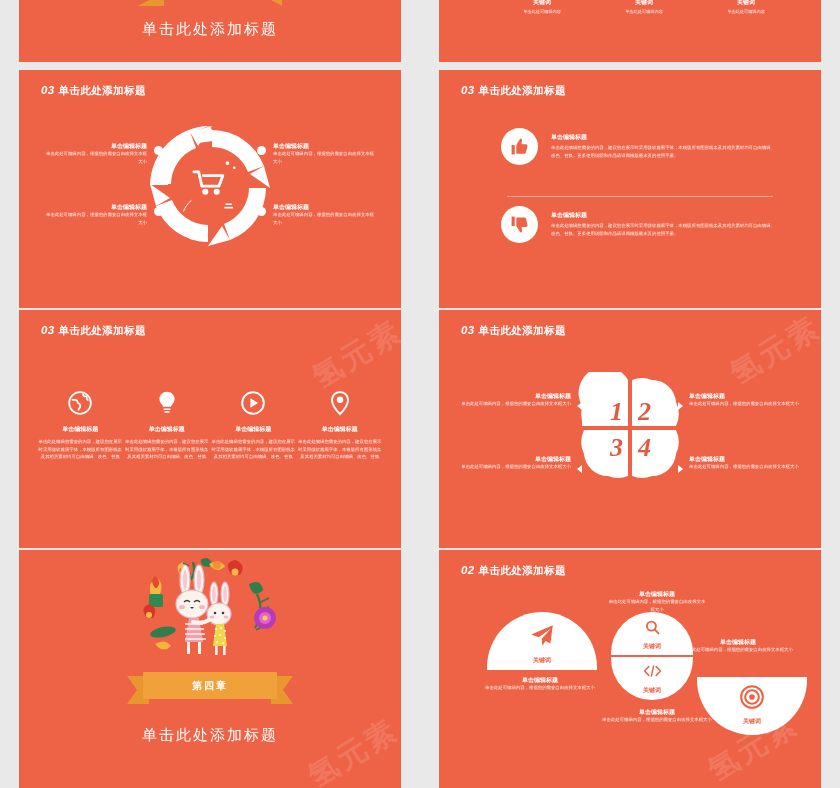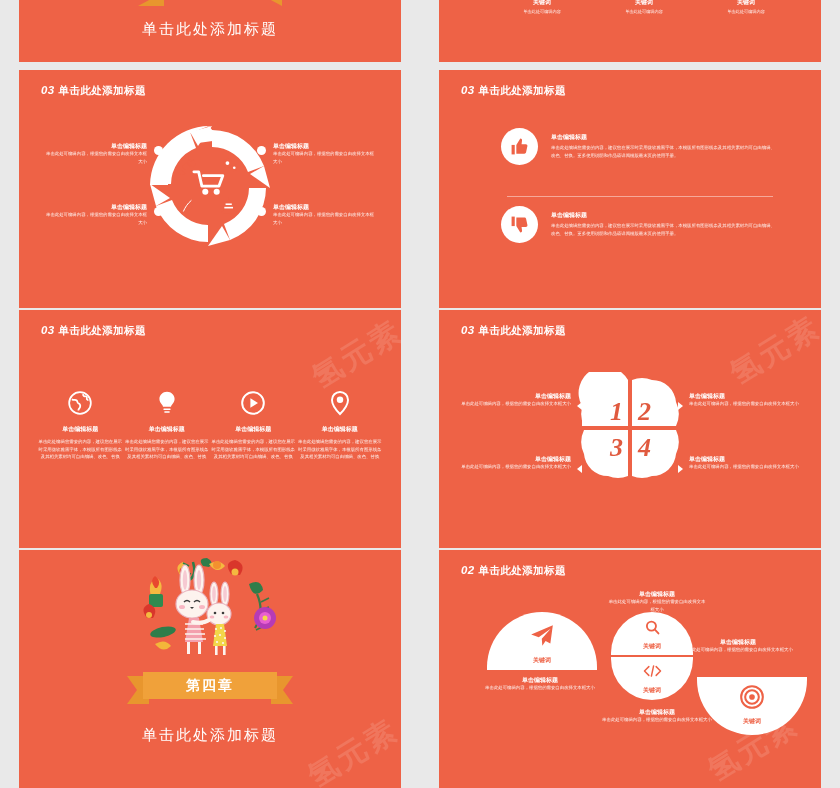--- a/index.html
+++ b/index.html
@@ -476,21 +476,21 @@
         <path d="M68 64 q10 2 16 -2" stroke="#fdf3ee" stroke-width="4" fill="none" stroke-linecap="round"></path>
       </svg>
     </div>
 
     <div class="banner">
       <svg width="166" height="36" viewBox="0 0 166 36">
         <path d="M0 4 L22 4 L22 32 L0 32 L10 18z" fill="#e8962e"></path>
         <path d="M166 4 L144 4 L144 32 L166 32 L156 18z" fill="#e8962e"></path>
         <rect x="16" y="0" width="134" height="27" fill="#f0a13a"></rect>
       </svg>
-      <div style="position:absolute; left:0; top:0; width:166px; height:27px; display:flex; align-items:center; justify-content:center; font-size:14px; font-weight:bold; color:#fff; letter-spacing:2px;">第四章</div>
+      <div style="position:absolute; left:0; top:0; width:166px; height:27px; display:flex; align-items:center; justify-content:center; font-size:10px; font-weight:bold; color:#fff; letter-spacing:2px;">第四章</div>
     </div>
 
     <div class="big-title">单击此处添加标题</div>
   </div>
 
   <div class="slide s8">
     <div class="slide-title">
       <span class="num">02</span><span>单击此处添加标题</span>
     </div>
     <div class="wm" style="right:18px; bottom:20px;">氢元素</div>

